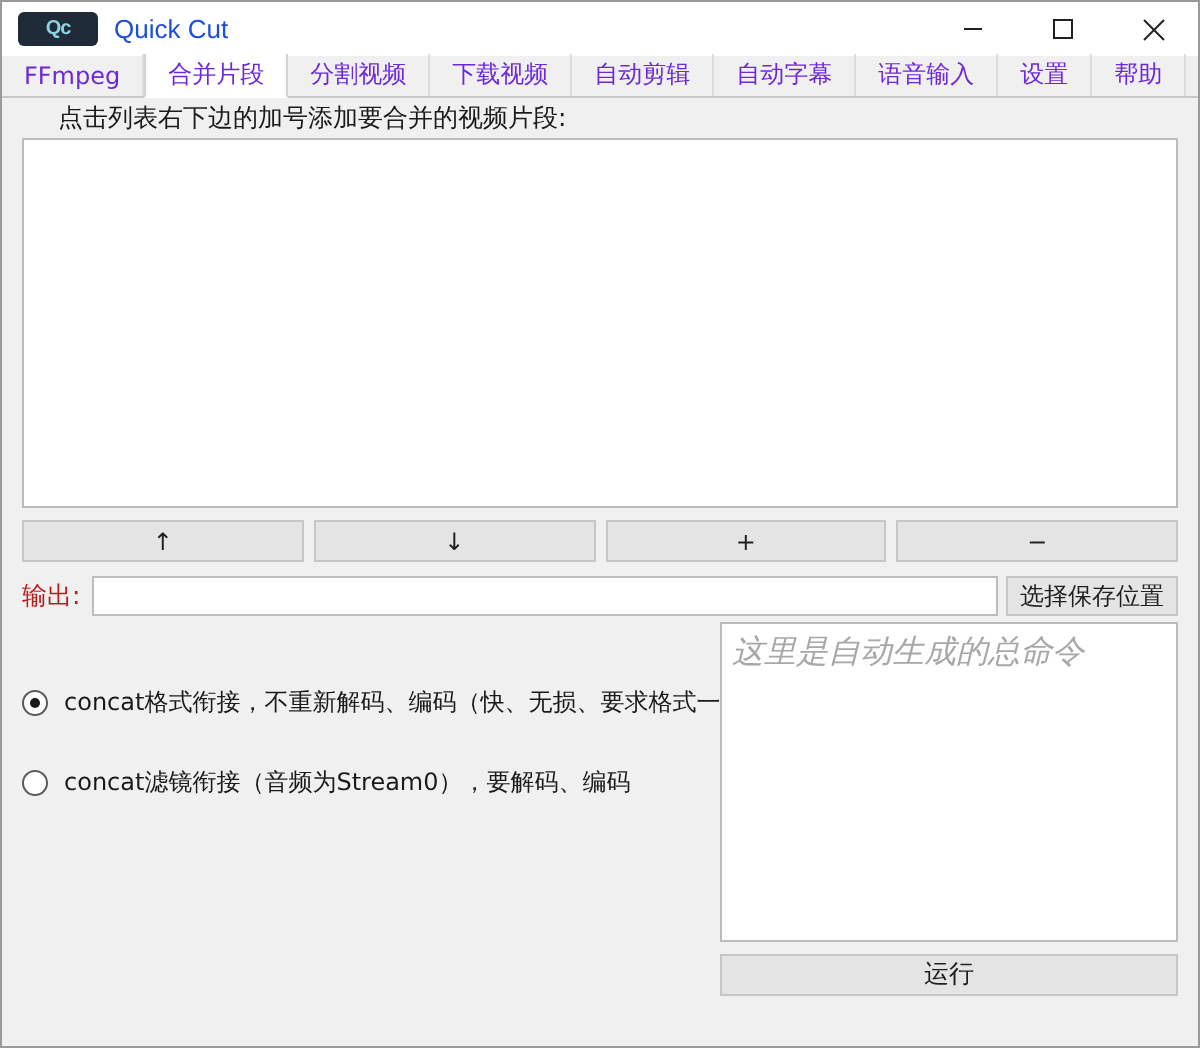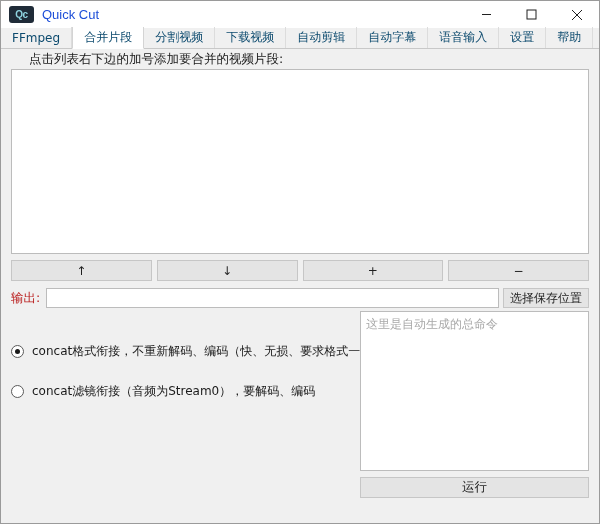--- a/index.html
+++ b/index.html
@@ -18,21 +18,21 @@
   }
 
   
   .titlebar {
     position: absolute; left: 0; top: 0;
     width: 598px; height: 27px;
     background: #ffffff;
     display: flex; align-items: center;
   }
   .app-icon {
-    width: 25px; height: 17px;
+    width: 40px; height: 17px;
     margin-left: 8px;
     background: #1f2b38;
     border-radius: 3px;
     color: #8fd3e0;
     font-size: 10px;
     font-weight: bold;
     display: flex; align-items: center; justify-content: center;
     letter-spacing: -0.5px;
     font-family: "Liberation Sans", sans-serif;
   }
@@ -58,21 +58,21 @@
     width: 598px; height: 21px;
     background: #f0f0f0;
     border-bottom: 1px solid #c8c8c8;
     display: flex; align-items: flex-end;
   }
   .tab {
     height: 21px;
     padding: 0 11px;
     display: flex; align-items: center;
     font-size: 12px;
-    color: #0c4a6e;
+    color: #6d28d9;
     white-space: nowrap;
     border-right: 1px solid #dcdcdc;
     font-family: "DejaVu Sans", "Liberation Sans", sans-serif;
   }
   .tab.active {
     background: #ffffff;
     border-bottom: 1px solid #ffffff;
     margin-bottom: -1px;
     border-left: 1px solid #d4d4d4;
     border-right: 1px solid #d4d4d4;
@@ -177,25 +177,26 @@
     font-family: "DejaVu Sans", "Liberation Sans", sans-serif;
   }
 
   
   .cmdbox {
     position: absolute;
     left: 359px; top: 310px;
     width: 229px; height: 160px;
     background: #ffffff;
     border: 1px solid #bcbcbc;
-    font-size: 12px;
+    font-size: 16px;
     padding: 4px 5px;
     color: #be185d;
     resize: none;
     font-family: "DejaVu Sans", "Liberation Sans", sans-serif;
+    font-style: italic;
   }
   .cmdbox::placeholder { color: #a8a8a8; }
 
   .runbtn {
     position: absolute;
     left: 359px; top: 476px;
     width: 229px; height: 21px;
     background: #e4e4e4;
     border: 1px solid #c6c6c6;
     display: flex; align-items: center; justify-content: center;

